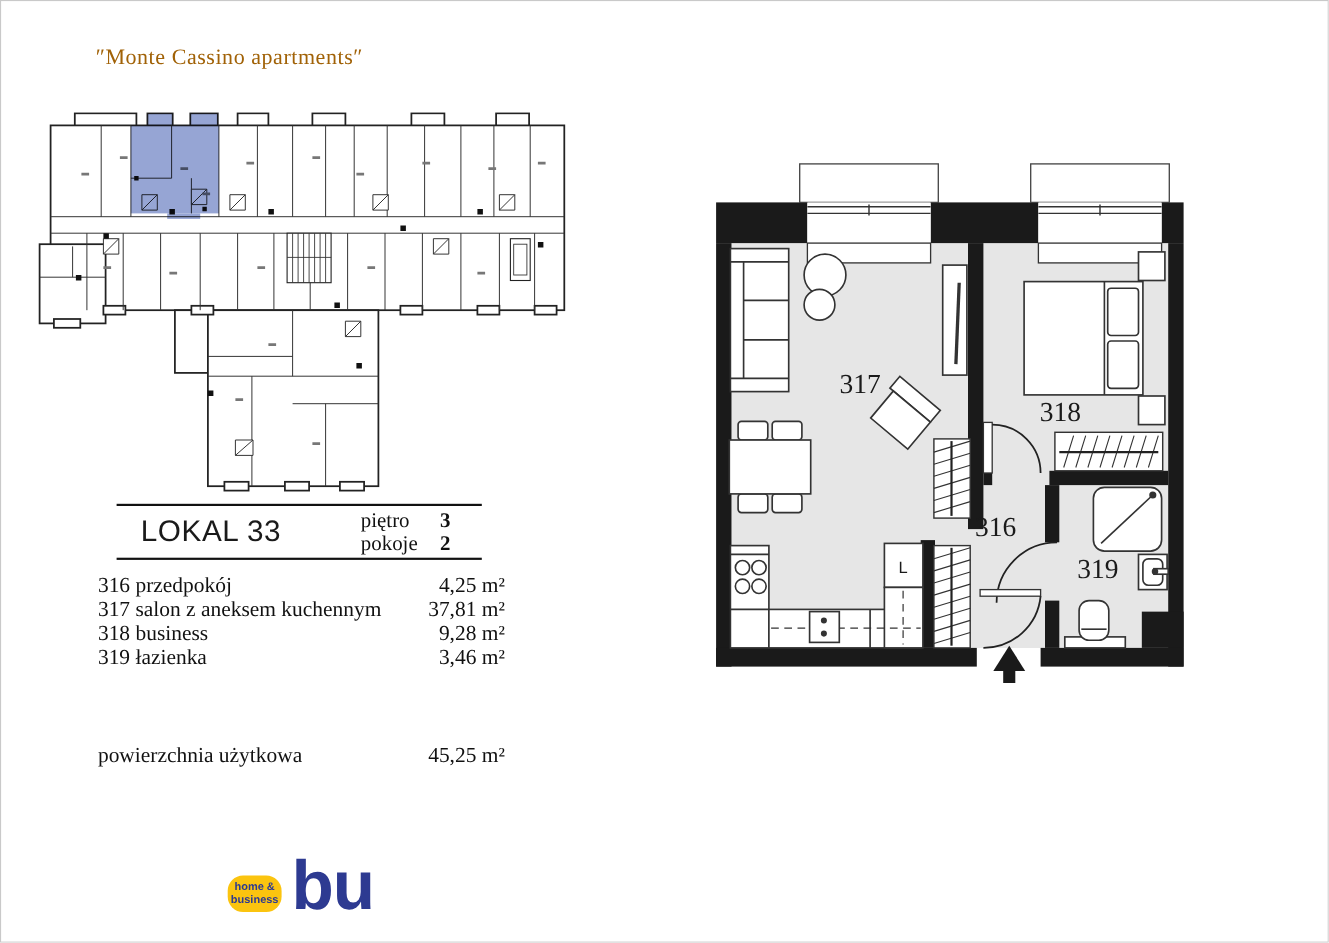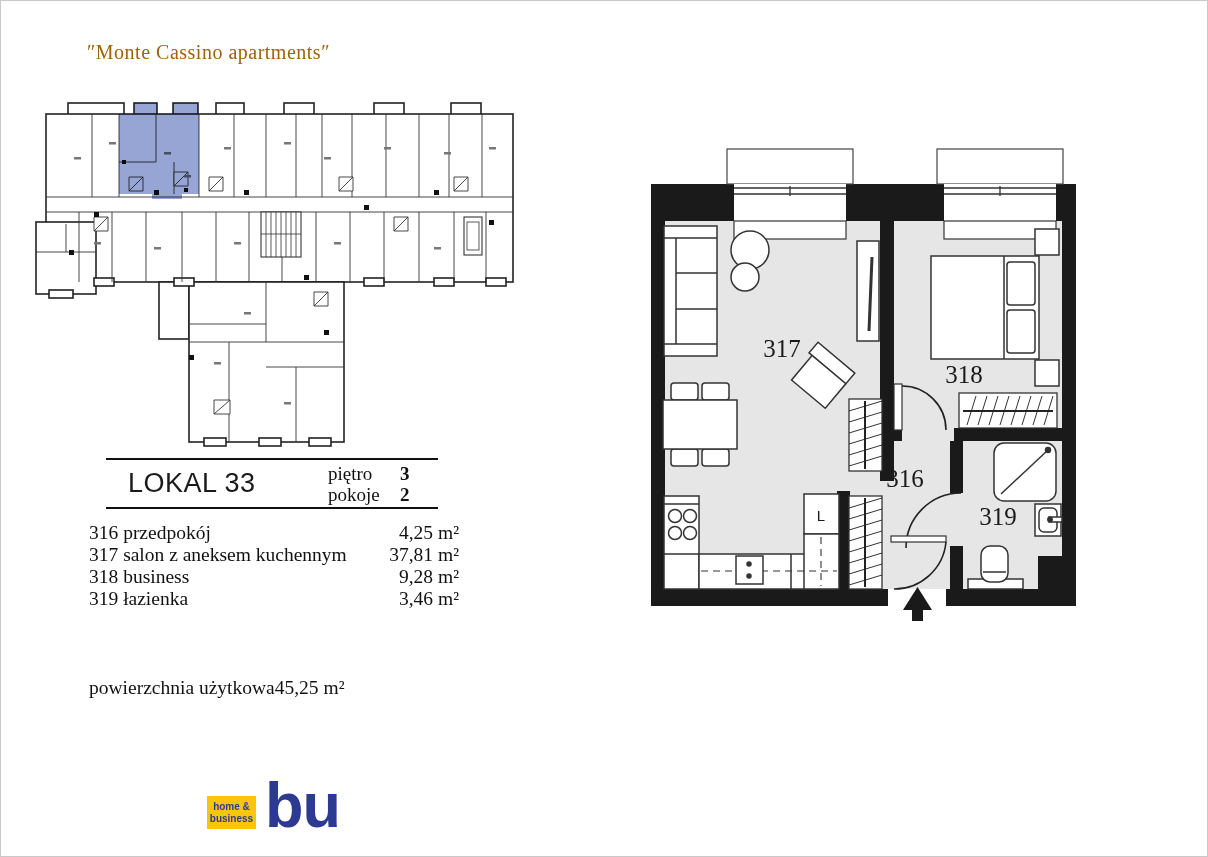--- a/index.html
+++ b/index.html
@@ -25,32 +25,32 @@
   }
   .unit-meta{position:absolute;left:222px;top:3px;}
   .meta-row{display:flex;font-size:19px;line-height:21px;}
   .meta-label{width:72px;}
   .meta-val{font-weight:bold;}
   .room-list{position:absolute;left:88px;top:521px;width:370px;}
   .room-row{display:flex;justify-content:space-between;font-size:19.5px;line-height:22px;}
   .room-left span{white-space:nowrap;}
   .total-row{
     position:absolute;left:88px;top:676px;width:370px;
-    display:flex;justify-content:flex-start;font-size:19.5px;
+    display:flex;justify-content:space-between;font-size:19.5px;
   }
   .logo{position:absolute;left:198px;top:738px;width:160px;height:112px;}
   .logo-line{
     position:absolute;font-family:"Liberation Sans",sans-serif;font-weight:bold;
     font-size:63px;line-height:63px;color:#2D3A91;letter-spacing:-1px;
   }
   .logo-ho{left:44px;top:-8px;}
   .logo-bu{left:66px;top:35px;}
   .logo-badge{
     position:absolute;left:8px;top:57px;width:49px;height:33px;background:#FBC40F;
-    display:flex;flex-direction:column;justify-content:center;align-items:center;
+    display:flex;flex-direction:column;justify-content:center;align-items:center;border-radius:14px;
   }
   .badge-text{
     font-family:"Liberation Sans",sans-serif;font-weight:bold;font-size:10px;
     line-height:12px;color:#2D3A91;
   }
   svg text{font-family:"Liberation Serif",serif;fill:#1a1a1a;}
 </style>
 </head>
 <body>
 

